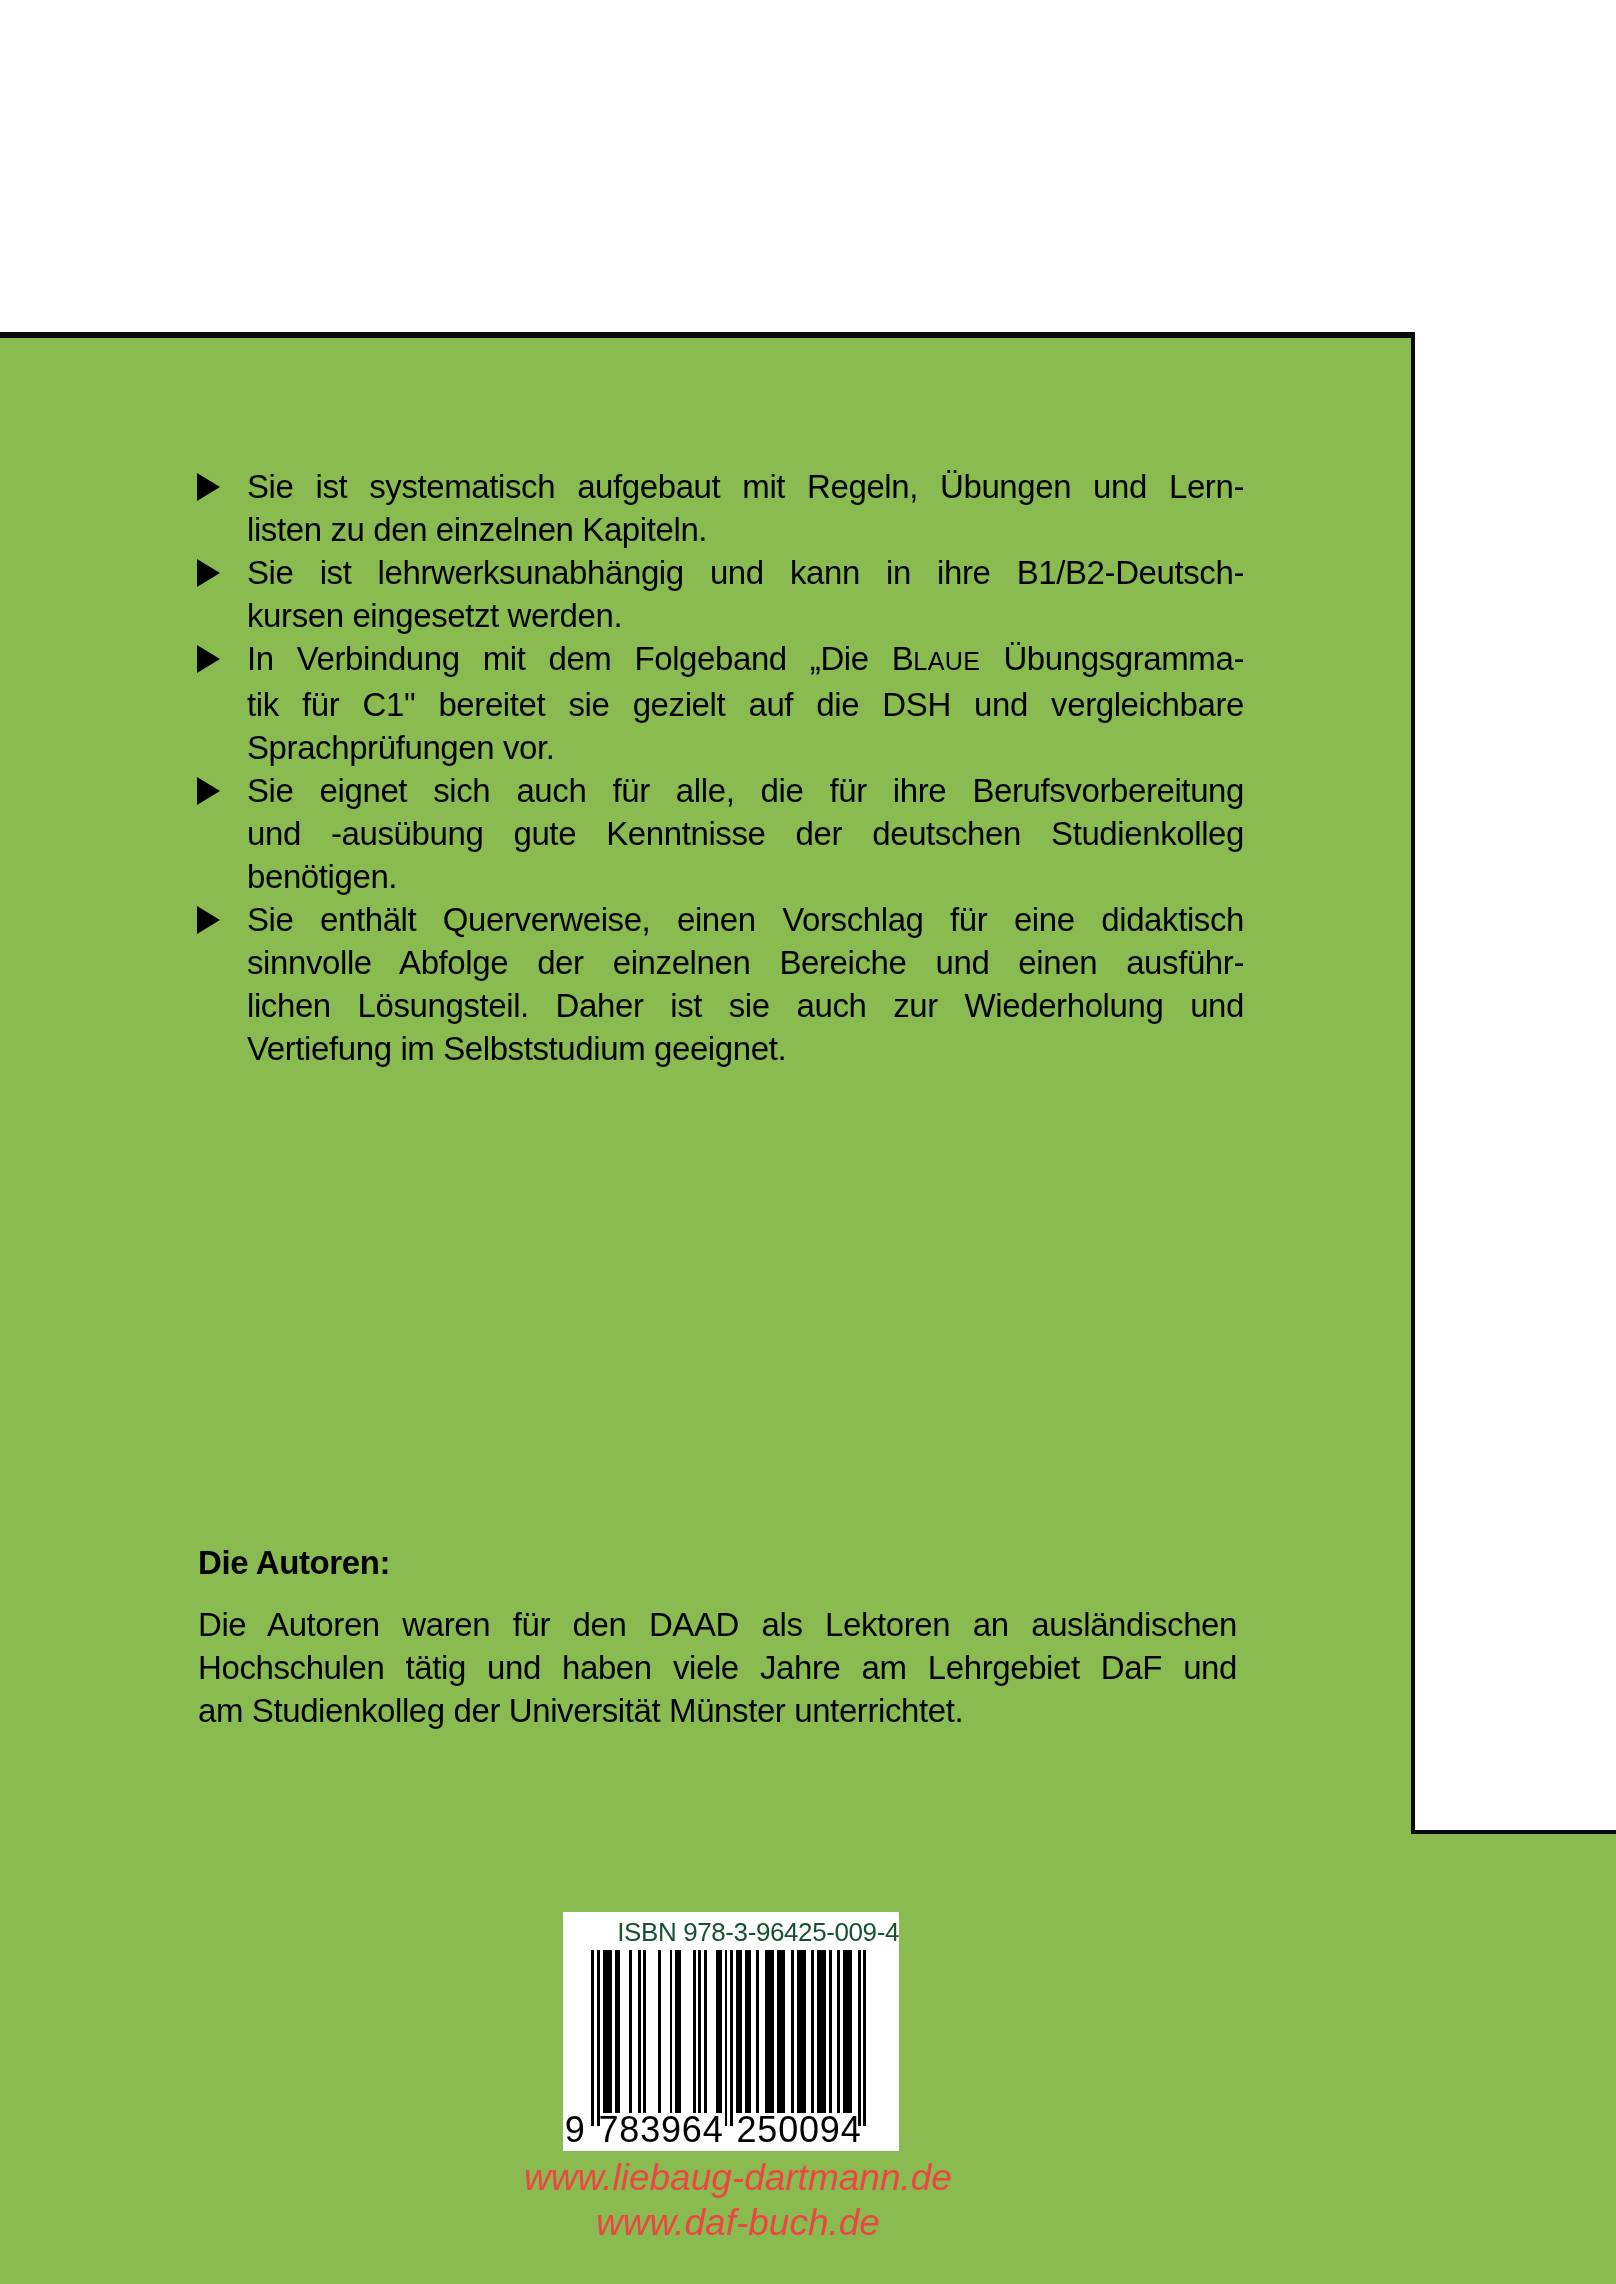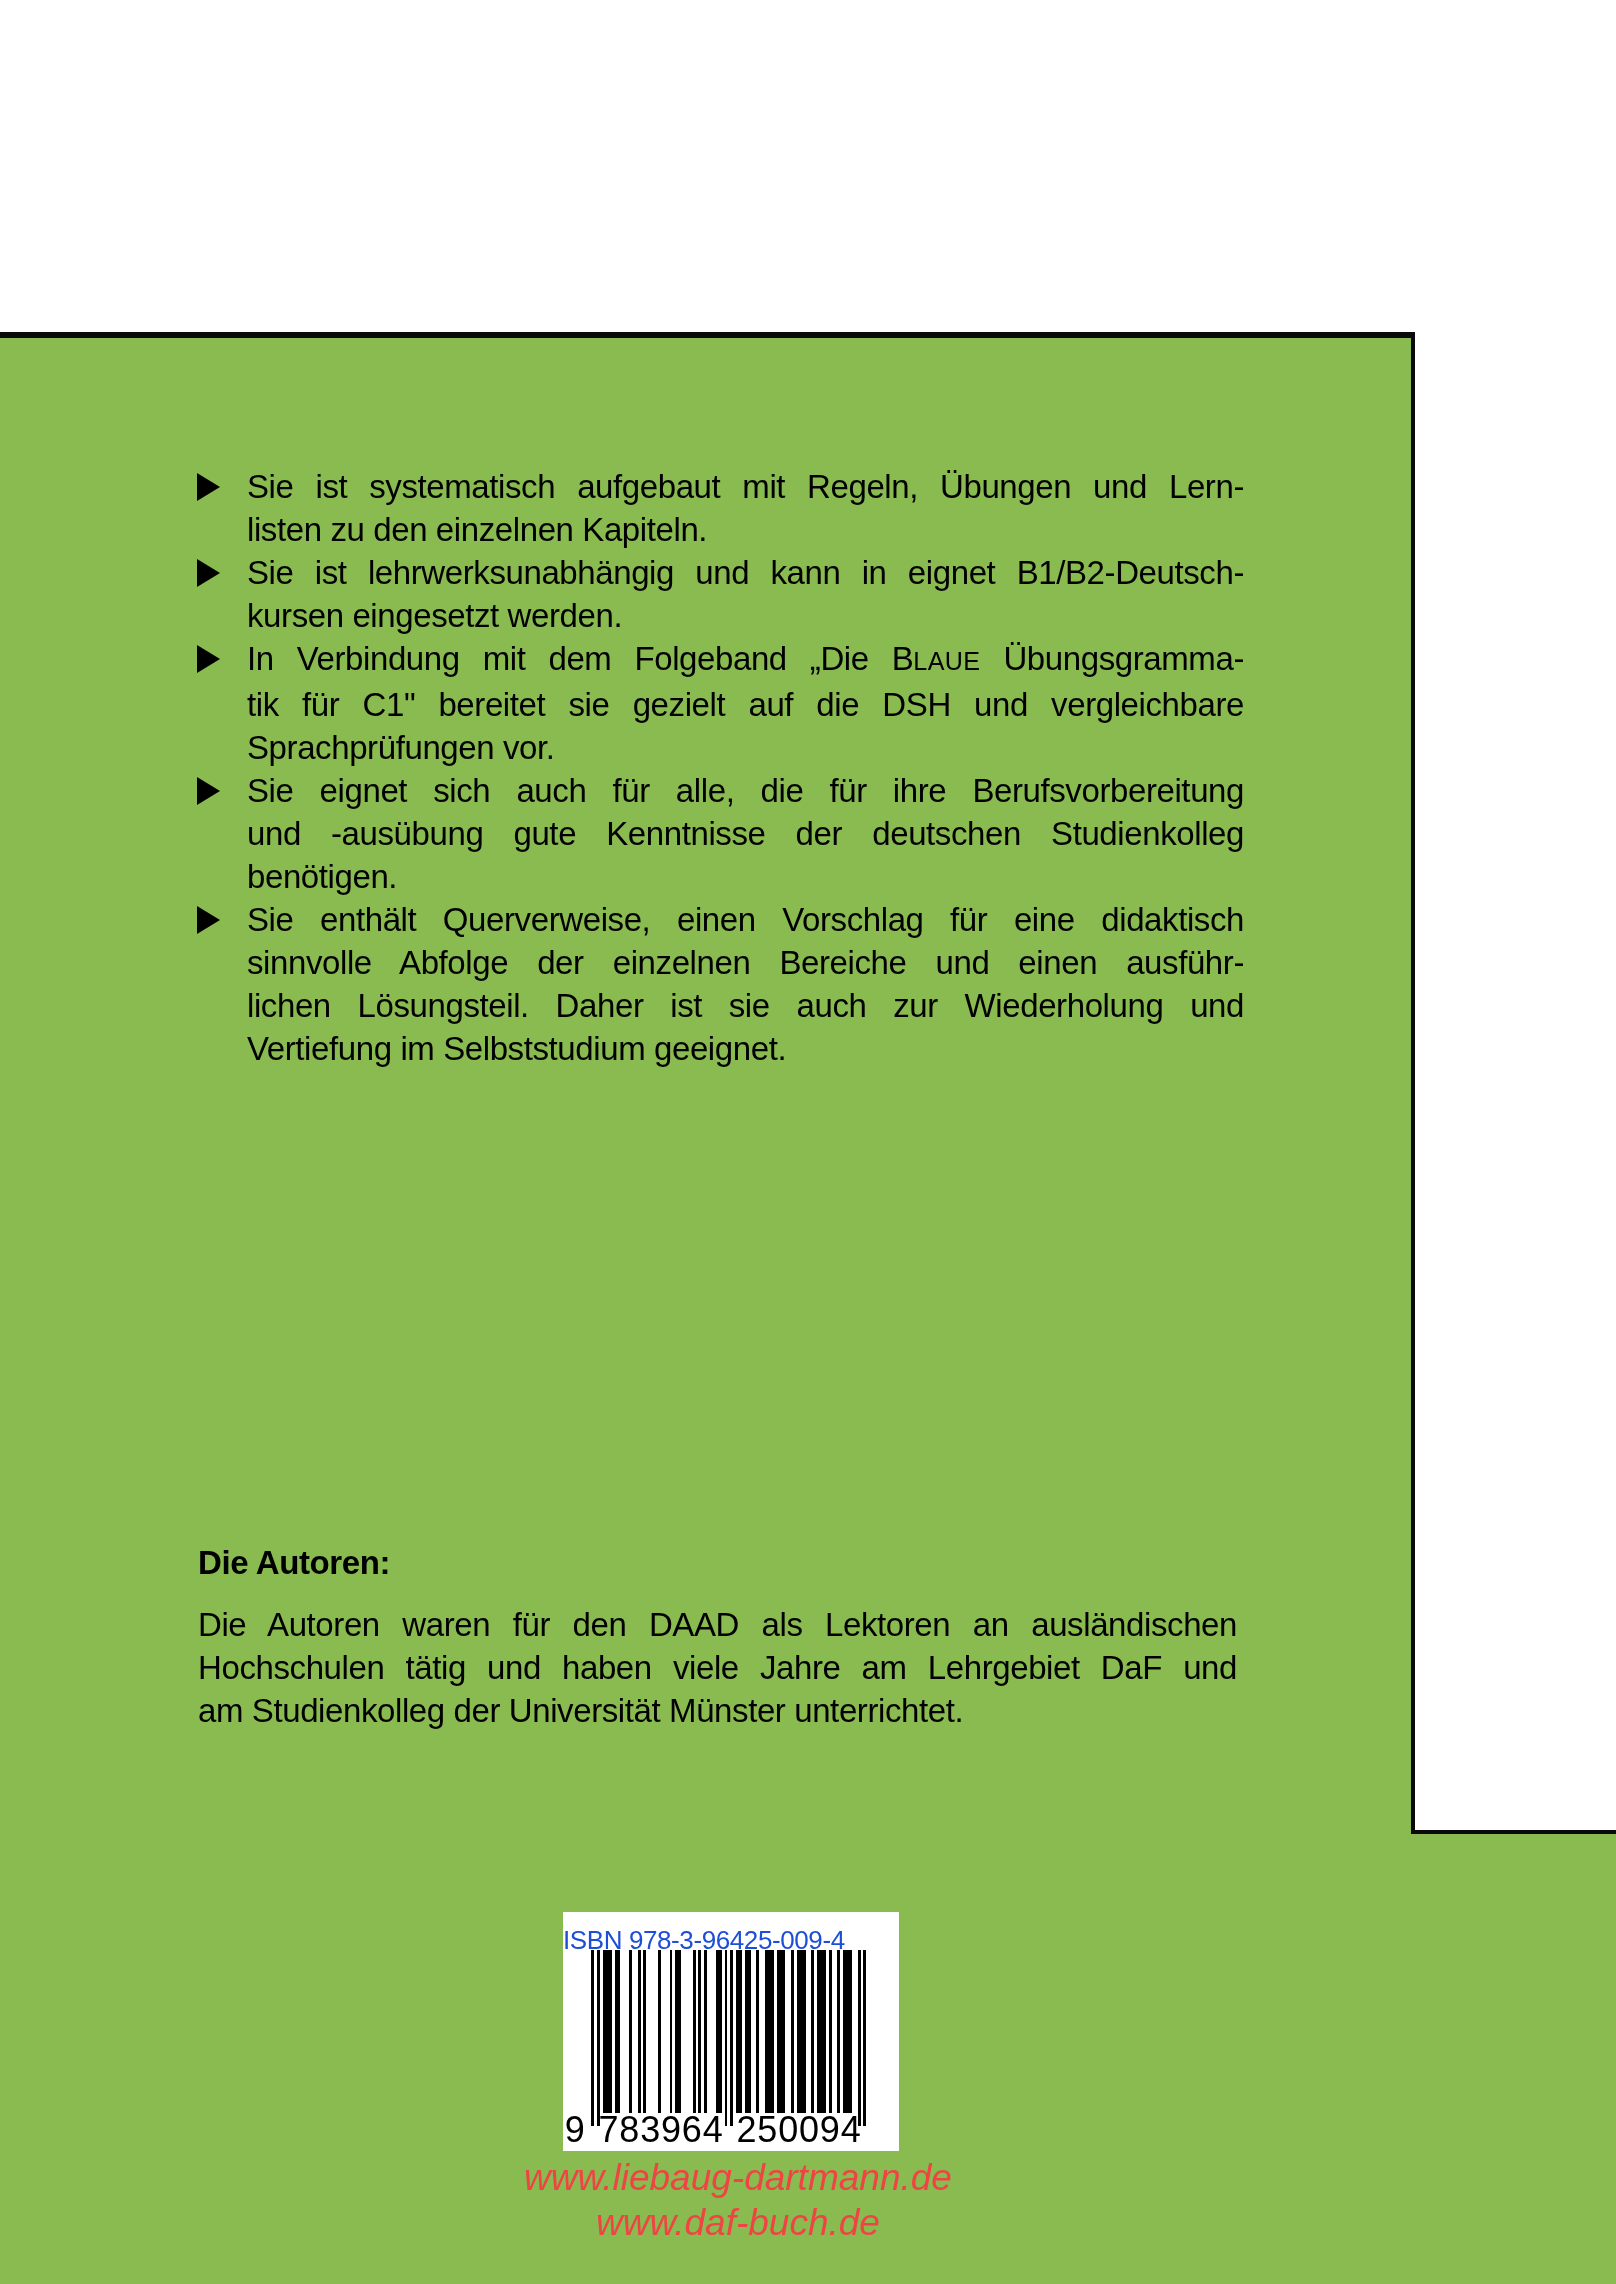--- a/index.html
+++ b/index.html
@@ -108,25 +108,25 @@
     left: 563px;
     top: 1912px;
     width: 336px;
     height: 239px;
     background: #ffffff;
   }
   #barcode-label {
     position: absolute;
     left: 0;
     right: 0;
-    top: 13px;
-    text-align: left;
+    top: 5px;
+    text-align: right;
     font-size: 26px;
     letter-spacing: -0.4px;
-    color: #1d4ed8;
+    color: #14532d;
   }
   #barcode-bars {
     position: absolute;
     left: 28.4px;
     top: 38px;
     width: 275px;
     height: 176px;
   }
   .bar {
     position: absolute;
@@ -165,21 +165,21 @@
   <div id="notch"></div>
 
   <ul id="bullet-list">
       <li>
         <span class="tri"></span>
         <div class="line j"><span>Sie ist systematisch aufgebaut mit Regeln, Übungen und Lern-</span></div>
         <div class="line"><span>listen zu den einzelnen Kapiteln.</span></div>
       </li>
       <li>
         <span class="tri"></span>
-        <div class="line j"><span>Sie ist lehrwerksunabhängig und kann in eignet B1/B2-Deutsch-</span></div>
+        <div class="line j"><span>Sie ist lehrwerksunabhängig und kann in ihre B1/B2-Deutsch-</span></div>
         <div class="line"><span>kursen eingesetzt werden.</span></div>
       </li>
       <li>
         <span class="tri"></span>
         <div class="line j"><span>In Verbindung mit dem Folgeband „Die B</span><span class="sc">LAUE</span><span> Übungsgramma-</span></div>
         <div class="line j"><span>tik für C1" bereitet sie gezielt auf die DSH und vergleichbare</span></div>
         <div class="line"><span>Sprachprüfungen vor.</span></div>
       </li>
       <li>
         <span class="tri"></span>

